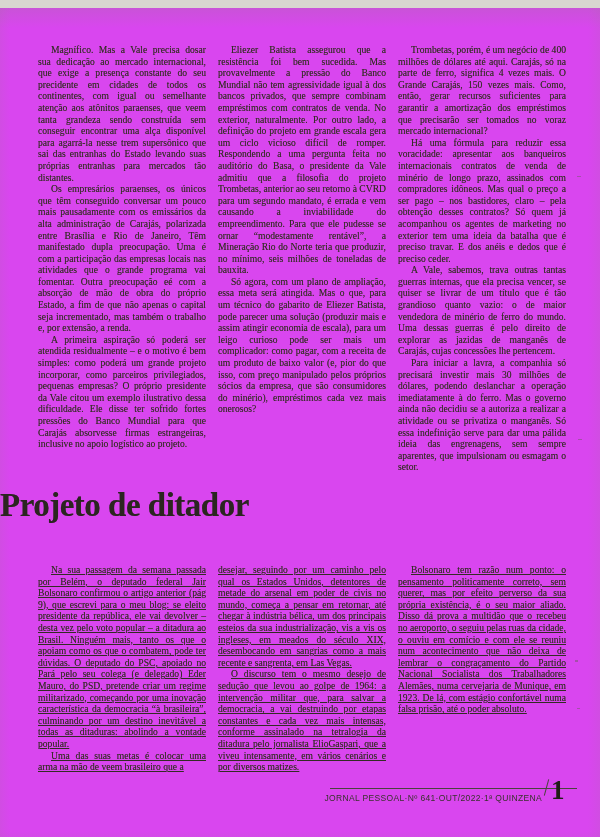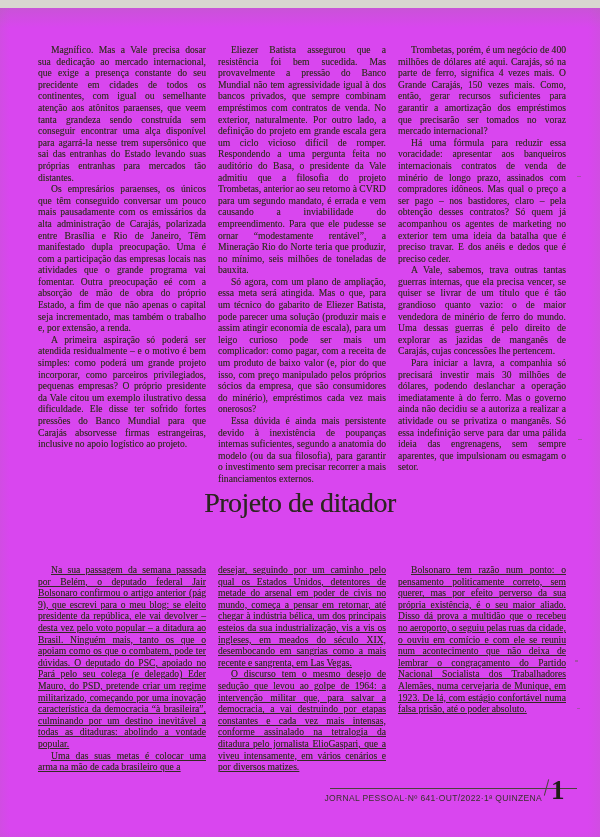--- a/index.html
+++ b/index.html
@@ -26,22 +26,22 @@
   .col{
     flex:1 1 0;min-width:0;
     text-align:justify;
     font-size:9.6px;line-height:11.6px;
     text-shadow:0 0 .3px rgba(58,50,40,.55);
   }
   .col p{margin:0;text-indent:13px;}
   .col p.no-indent{text-indent:0;}
   .headline{
     position:absolute;top:481px;left:0;width:100%;
-    margin:0;text-align:center;
-    font-size:28px;line-height:1;font-weight:400;
+    margin:0;
+    font-size:33px;line-height:1;font-weight:700;
     letter-spacing:-.5px;color:#2b2520;
     text-shadow:0 0 .4px rgba(43,37,32,.5);
   }
   .footer-rule{position:absolute;top:780px;left:330px;width:247px;height:1px;background:#4a443c;}
   .journal-line{
     position:absolute;top:785px;right:58px;
     font-family:"Liberation Sans","DejaVu Sans",sans-serif;
     font-size:8.5px;letter-spacing:.35px;color:#37322b;white-space:nowrap;
   }
   .footer-tick{
@@ -65,36 +65,35 @@
 
   <section class="cols top">
     <div class="col">
         <p>Magnífico. Mas a Vale precisa dosar sua dedicação ao mercado internacional, que exige a presença constante do seu precidente em cidades de todos os continentes, com igual ou semelhante atenção aos atônitos paraenses, que veem tanta grandeza sendo construída sem conseguir encontrar uma alça disponível para agarrá-la nesse trem supersônico que sai das entranhas do Estado levando suas próprias entranhas para mercados tão distantes.</p>
         <p>Os empresários paraenses, os únicos que têm conseguido conversar um pouco mais pausadamente com os emissários da alta administração de Carajás, polarizada entre Brasília e Rio de Janeiro, Têm manifestado dupla preocupação. Uma é com a participação das empresas locais nas atividades que o grande programa vai fomentar. Outra preocupação eé com a absorção de mão de obra do próprio Estado, a fim de que não apenas o capital seja incrementado, mas também o trabalho e, por extensão, a renda.</p>
         <p>A primeira aspiração só poderá ser atendida residualmente – e o motivo é bem simples: como poderá um grande projeto incorporar, como parceiros privilegiados, pequenas empresas? O próprio presidente da Vale citou um exemplo ilustrativo dessa dificuldade. Ele disse ter sofrido fortes pressões do Banco Mundial para que Carajás absorvesse firmas estrangeiras, inclusive no apoio logístico ao projeto.</p>
       </div>
     <div class="col">
         <p>Eliezer Batista assegurou que a resistência foi bem sucedida. Mas provavelmente a pressão do Banco Mundial não tem agressividade igual à dos bancos privados, que sempre combinam empréstimos com contratos de venda. No exterior, naturalmente. Por outro lado, a definição do projeto em grande escala gera um ciclo vicioso difícil de romper. Respondendo a uma pergunta feita no auditório do Basa, o presidente da Vale admitiu que a filosofia do projeto Trombetas, anterior ao seu retorno à CVRD para um segundo mandato, é errada e vem causando a inviabilidade do empreendimento. Para que ele pudesse se ornar “modestamente rentável”, a Mineração Rio do Norte teria que produzir, no mínimo, seis milhões de toneladas de bauxita.</p>
         <p>Só agora, com um plano de ampliação, essa meta será atingida. Mas o que, para um técnico do gabarito de Eliezer Batista, pode parecer uma solução (produzir mais e assim atingir economia de escala), para um leigo curioso pode ser mais um complicador: como pagar, com a receita de um produto de baixo valor (e, pior do que isso, com preço manipulado pelos próprios sócios da empresa, que são consumidores do minério), empréstimos cada vez mais onerosos?</p>
-        <p>Essa dúvida é ainda mais persistente devido à inexistência de poupanças internas suficientes, segundo a anatomia do modelo (ou da sua filosofia), para garantir o investimento sem precisar recorrer a mais financiamentos externos.</p>
       </div>
     <div class="col">
         <p>Trombetas, porém, é um negócio de 400 milhões de dólares até aqui. Carajás, só na parte de ferro, significa 4 vezes mais. O Grande Carajás, 150 vezes mais. Como, então, gerar recursos suficientes para garantir a amortização dos empréstimos que precisarão ser tomados no voraz mercado internacional?</p>
         <p>Há uma fórmula para reduzir essa voracidade: apresentar aos banqueiros internacionais contratos de venda de minério de longo prazo, assinados com compradores idôneos. Mas qual o preço a ser pago – nos bastidores, claro – pela obtenção desses contratos? Só quem já acompanhou os agentes de marketing no exterior tem uma ideia da batalha que é preciso travar. E dos anéis e dedos que é preciso ceder.</p>
         <p>A Vale, sabemos, trava outras tantas guerras internas, que ela precisa vencer, se quiser se livrar de um título que é tão grandioso quanto vazio: o de maior vendedora de minério de ferro do mundo. Uma dessas guerras é pelo direito de explorar as jazidas de manganês de Carajás, cujas concessões lhe pertencem.</p>
         <p>Para iniciar a lavra, a companhia só precisará investir mais 30 milhões de dólares, podendo deslanchar a operação imediatamente à do ferro. Mas o governo ainda não decidiu se a autoriza a realizar a atividade ou se privatiza o manganês. Só essa indefinição serve para dar uma pálida ideia das engrenagens, sem sempre aparentes, que impulsionam ou esmagam o setor.</p>
       </div>
   </section>
 
   <h1 class="headline">Projeto de ditador</h1>
 
   <section class="cols bottom">
     <div class="col">
         <p>Na sua passagem da semana passada por Belém, o deputado federal Jair Bolsonaro confirmou o artigo anterior (pág 9), que escrevi para o meu blog: se eleito presidente da república, ele vai devolver – desta vez pelo voto popular – a ditadura ao Brasil. Ninguém mais, tanto os que o apoiam como os que o combatem, pode ter dúvidas. O deputado do PSC, apoiado no Pará pelo seu colega (e delegado) Eder Mauro, do PSD, pretende criar um regime militarizado, começando por uma inovação característica da democracia “à brasileira”, culminando por um destino inevitável a todas as ditaduras: abolindo a vontade popular.</p>
-        <p>Uma das suas metas é colocar uma arma na mão de cada brasileiro que a</p>
+        <p>Uma das suas metas é colocar uma arma na mão de veem brasileiro que a</p>
       </div>
     <div class="col">
         <p class="no-indent">desejar, seguindo por um caminho pelo qual os Estados Unidos, detentores de metade do arsenal em poder de civis no mundo, começa a pensar em retornar, até chegar à indústria bélica, um dos principais esteios da sua industrialização, vis a vis os ingleses, em meados do século XIX, desembocando em sangrias como a mais recente e sangrenta, em Las Vegas.</p>
         <p>O discurso tem o mesmo desejo de sedução que levou ao golpe de 1964: a intervenção militar que, para salvar a democracia, a vai destruindo por etapas constantes e cada vez mais intensas, conforme assinalado na tetralogia da ditadura pelo jornalista ElioGaspari, que a viveu intensamente, em vários cenários e por diversos matizes.</p>
       </div>
     <div class="col">
         <p>Bolsonaro tem razão num ponto: o pensamento politicamente correto, sem querer, mas por efeito perverso da sua própria existência, é o seu maior aliado. Disso dá prova a multidão que o recebeu no aeroporto, o seguiu pelas ruas da cidade, o ouviu em comício e com ele se reuniu num acontecimento que não deixa de lembrar o congraçamento do Partido Nacional Socialista dos Trabalhadores Alemães, numa cervejaria de Munique, em 1923. De lá, com estágio confortável numa falsa prisão, até o poder absoluto.</p>
       </div>
   </section>
 

